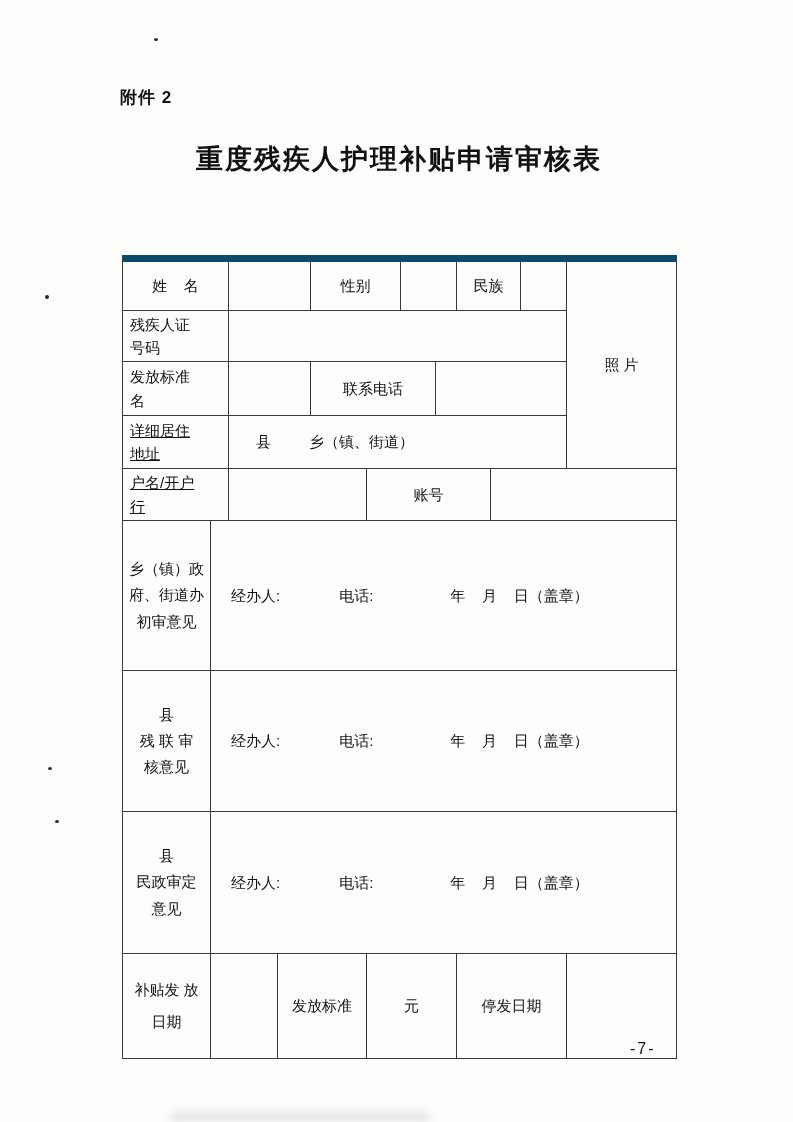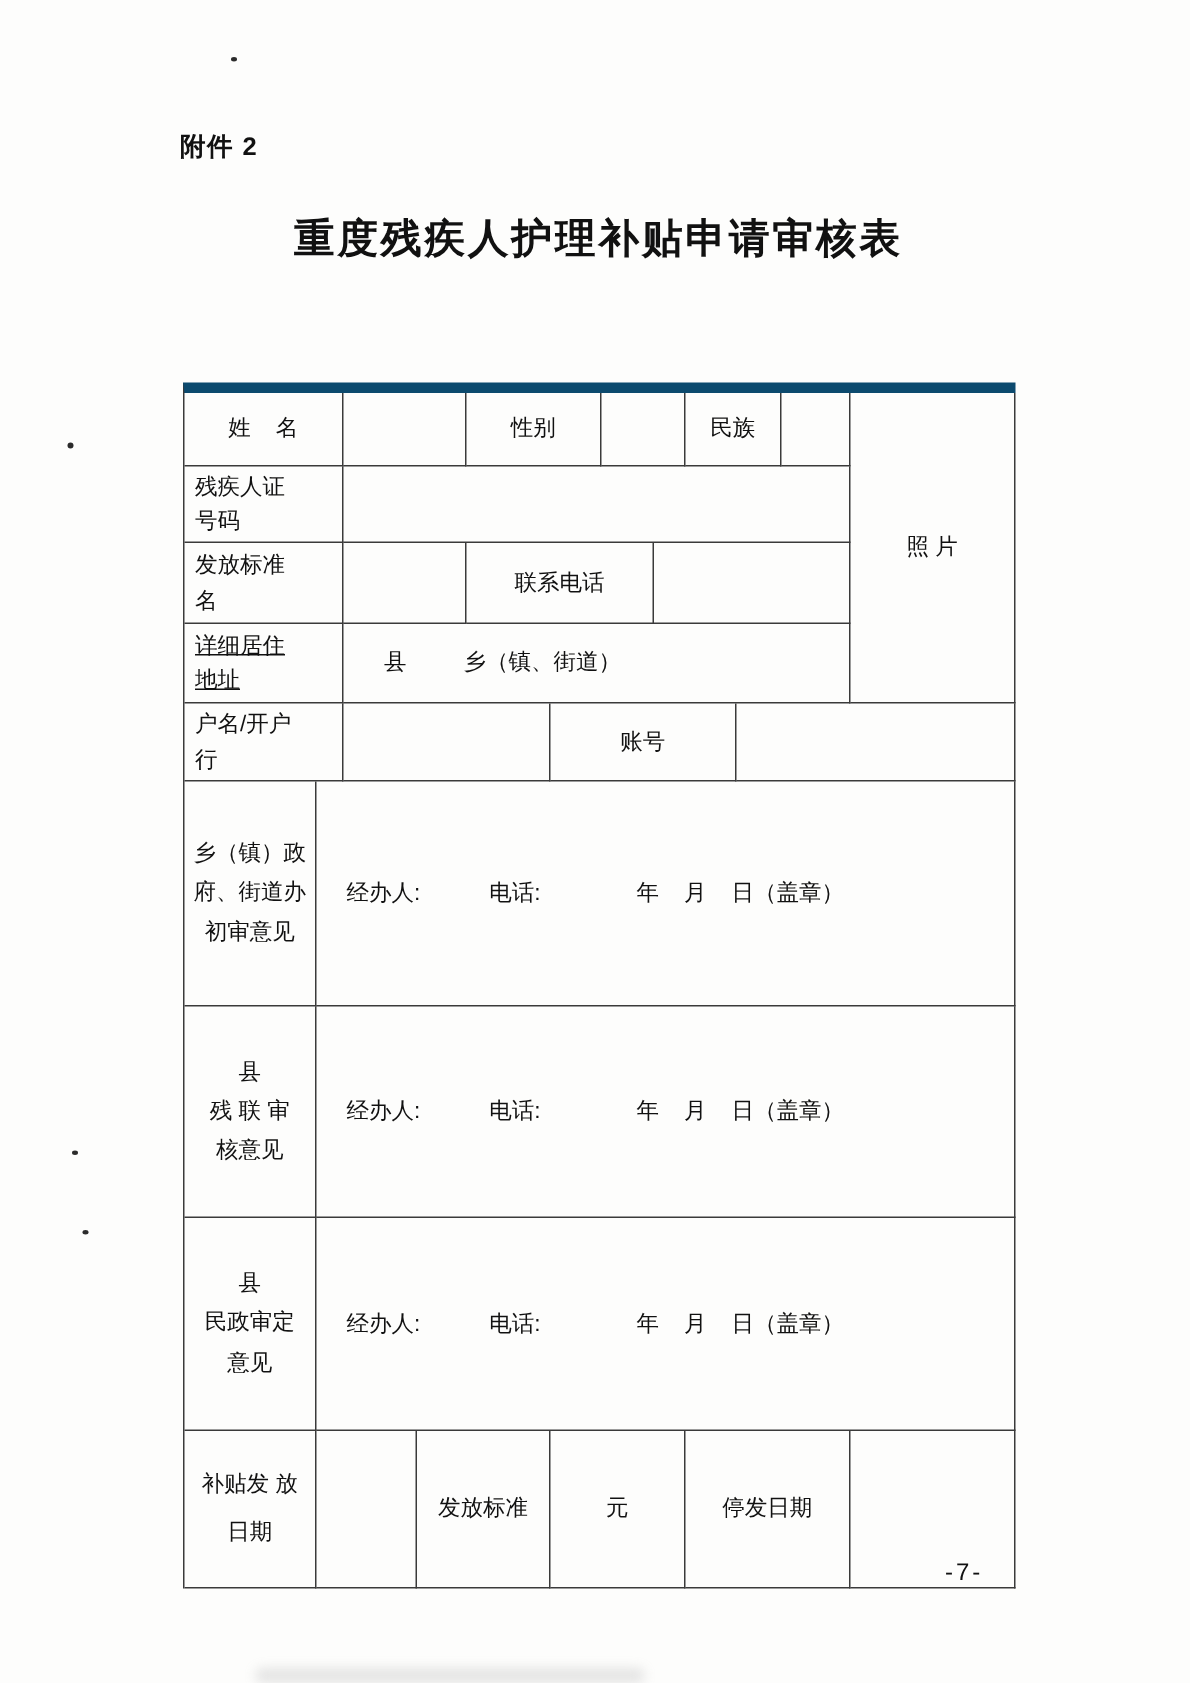--- a/index.html
+++ b/index.html
@@ -54,20 +54,21 @@
     text-align: left;
     padding-left: 7px;
     padding-right: 4px;
   }
   .cell.tall { line-height: 2.15; }
   .cell.mid-lh { line-height: 1.75; }
   .review-line {
     justify-content: flex-start;
     padding-left: 20px;
     white-space: pre;
+    gap: 13px;
   }
   .review-line .tel   { margin-left: 46px; }
   .review-line .seal  { margin-left: 64px; }
   .addr-line {
     justify-content: flex-start;
     padding-left: 27px;
     white-space: pre;
   }
   .addr-line .township { margin-left: 38px; }
   .page-number {
@@ -129,21 +130,21 @@
   <div class="cell" style="grid-column:5/8; grid-row:3;">联系电话</div>
   <div class="cell" style="grid-column:8/12; grid-row:3;"></div>
 
   <div class="cell left" style="grid-column:1/3; grid-row:4;text-decoration:underline;">详细居住
 地址</div>
   <div class="cell addr-line" style="grid-column:3/12; grid-row:4;">
     <span>县</span>
     <span class="township">乡（镇、街道）</span>
   </div>
 
-  <div class="cell left" style="grid-column:1/3; grid-row:5;">户名/开户
+  <div class="cell left" style="grid-column:1/3; grid-row:5;text-decoration:underline;">户名/开户
 行</div>
   <div class="cell" style="grid-column:3/6; grid-row:5;"></div>
   <div class="cell" style="grid-column:6/10; grid-row:5;">账号</div>
   <div class="cell" style="grid-column:10/13; grid-row:5;"></div>
 
   <div class="cell mid-lh" style="grid-column:1/2; grid-row:6;">乡（镇）政
 府、街道办
 初审意见</div>
   <div class="cell review-line" style="grid-column:2/13; grid-row:6;">
     <span>经办人:</span>

